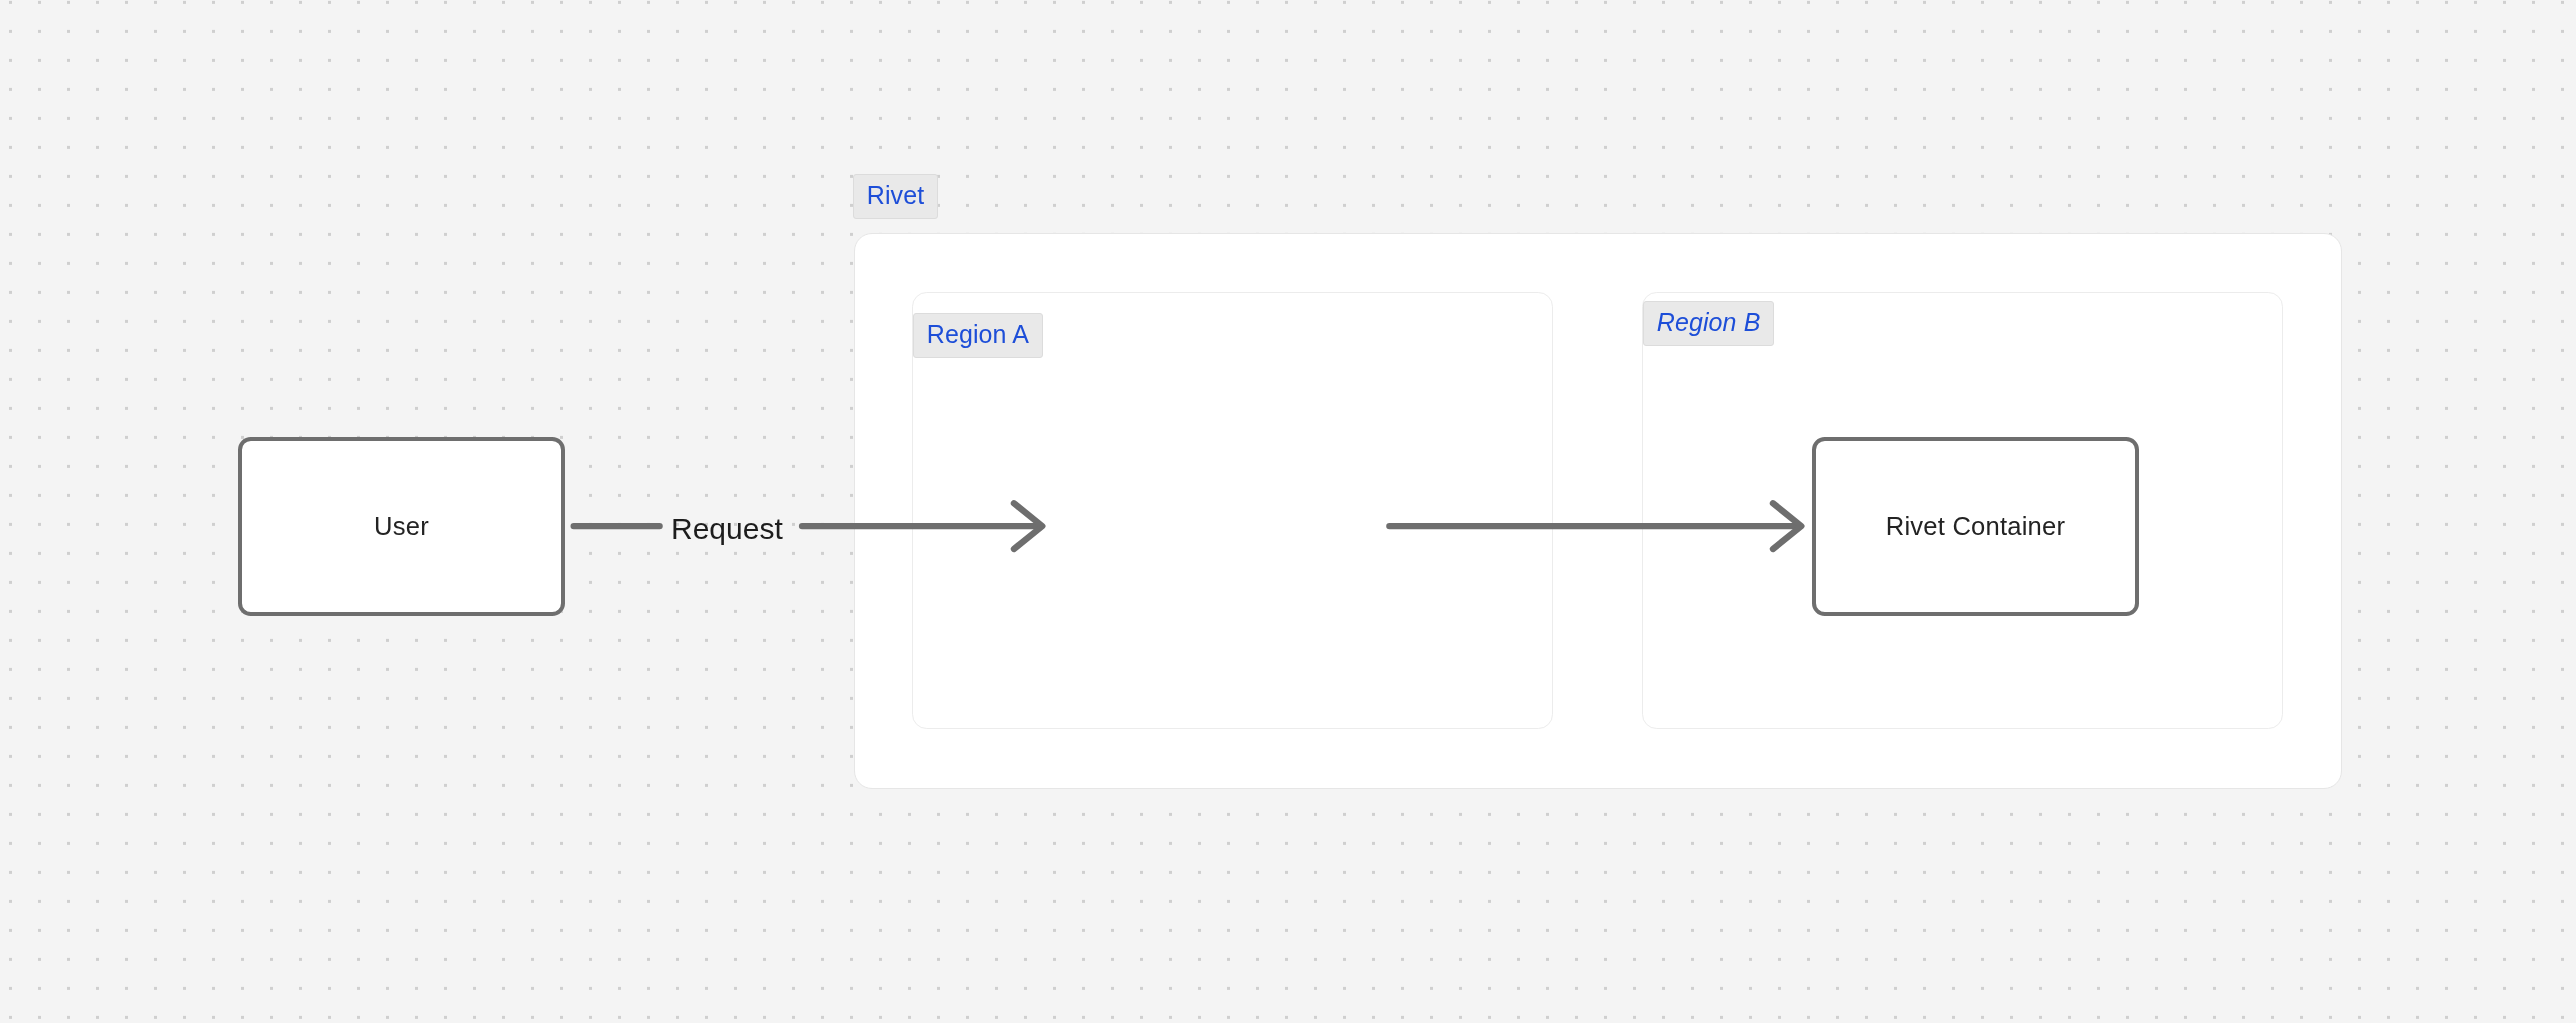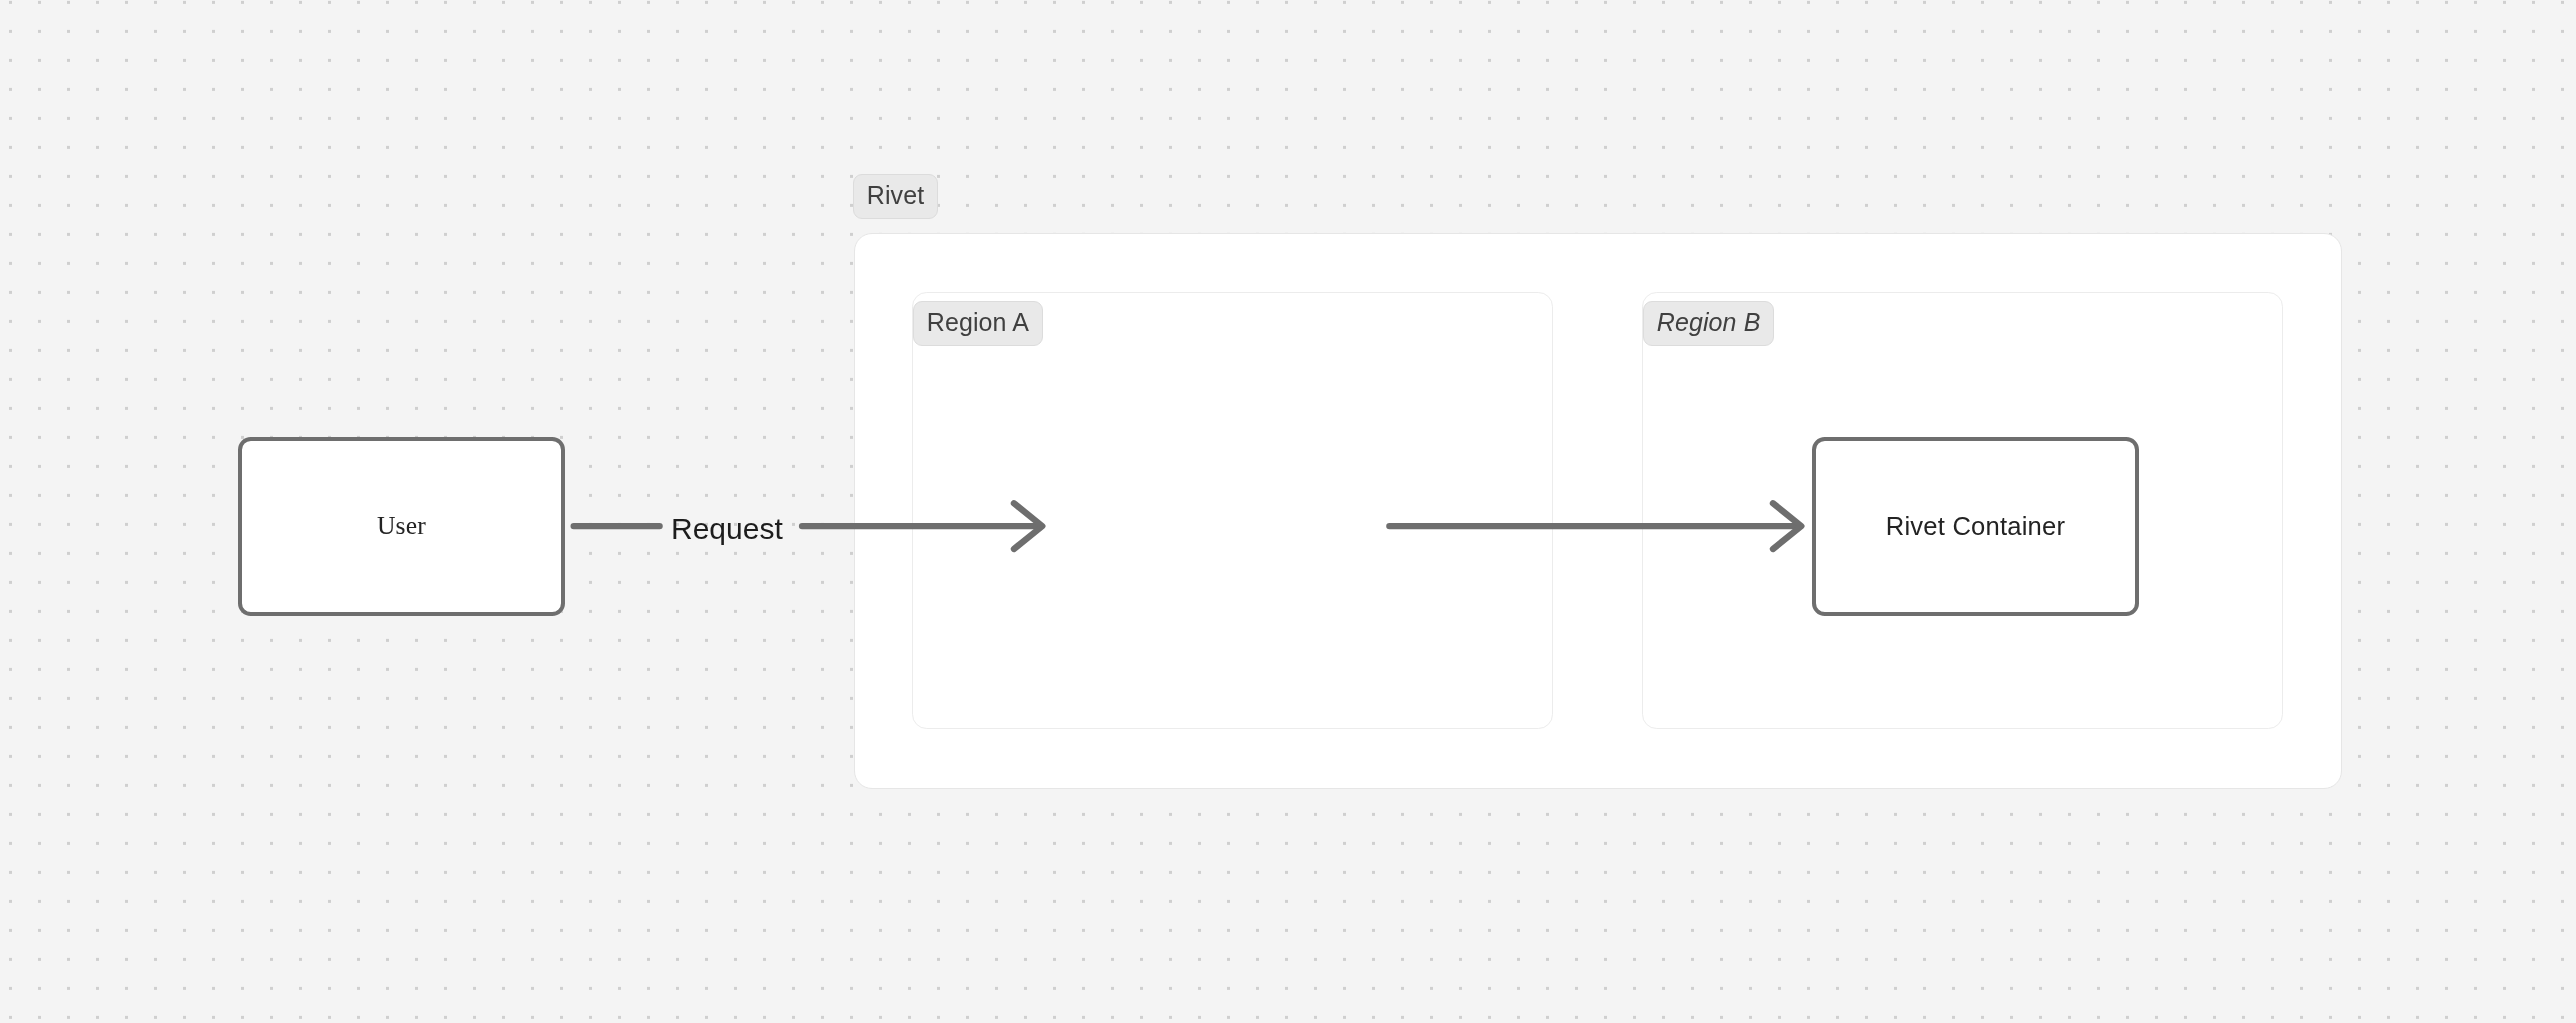--- a/index.html
+++ b/index.html
@@ -64,52 +64,52 @@
   }
 
   
   .badge {
     position: absolute;
     display: inline-flex;
     align-items: center;
     justify-content: center;
     background: #e9e9e9;
     border: 1.4px solid #dcdcdc;
-    border-radius: 9px;
-    color: #404040;
+    border-radius: 3px;
+    color: #1d4ed8;
     font-size: 25px;
     line-height: 1;
     letter-spacing: 0.1px;
     padding: 8.2px 12.8px 10px 12.8px;
     white-space: nowrap;
     z-index: 6;
   }
 
   .badge.badge-rivet    { left: 853px;  top: 174px; }
-  .badge.badge-region-a { left: 913px; top: 301px; }
+  .badge.badge-region-a { left: 913px; top: 313px; }
   .badge.badge-region-b { left: 1643px; top: 301px; font-style: italic; }
 
   
   .node {
     position: absolute;
     background: #ffffff;
     border: 4.6px solid #6e6e6e;
     border-radius: 12.8px;
     display: flex;
     align-items: center;
     justify-content: center;
     color: #232323;
     font-size: 25.6px;
     line-height: 1.2;
     letter-spacing: 0.2px;
     text-align: center;
     z-index: 5;
   }
 
-  .node.node-user      { left: 238px;  top: 437px; width: 327px; height: 179px; font-family: Liberation Serif, serif; }
+  .node.node-user      { left: 238px;  top: 437px; width: 327px; height: 179px; }
   .node.node-guard     { left: 1053px; top: 437px; width: 327px; height: 179px; }
   .node.node-container { left: 1812px; top: 437px; width: 327px; height: 179px; }
 
   
   #edges {
     position: absolute;
     inset: 0;
     width: 2576px;
     height: 1023px;
     z-index: 4;

